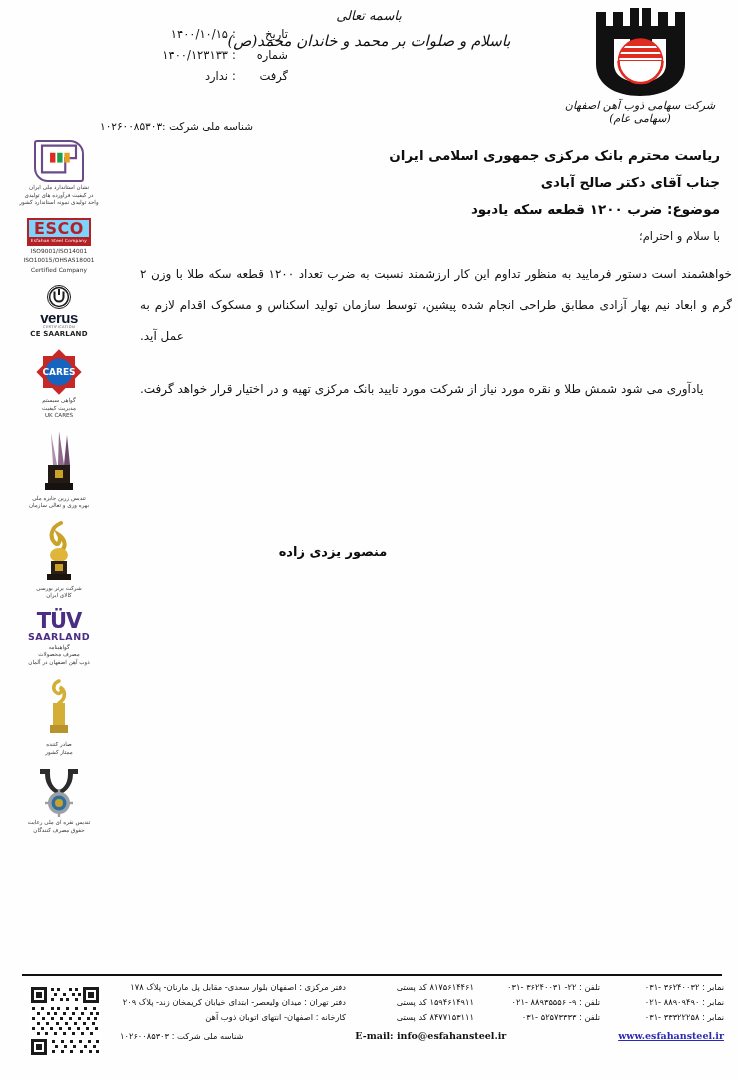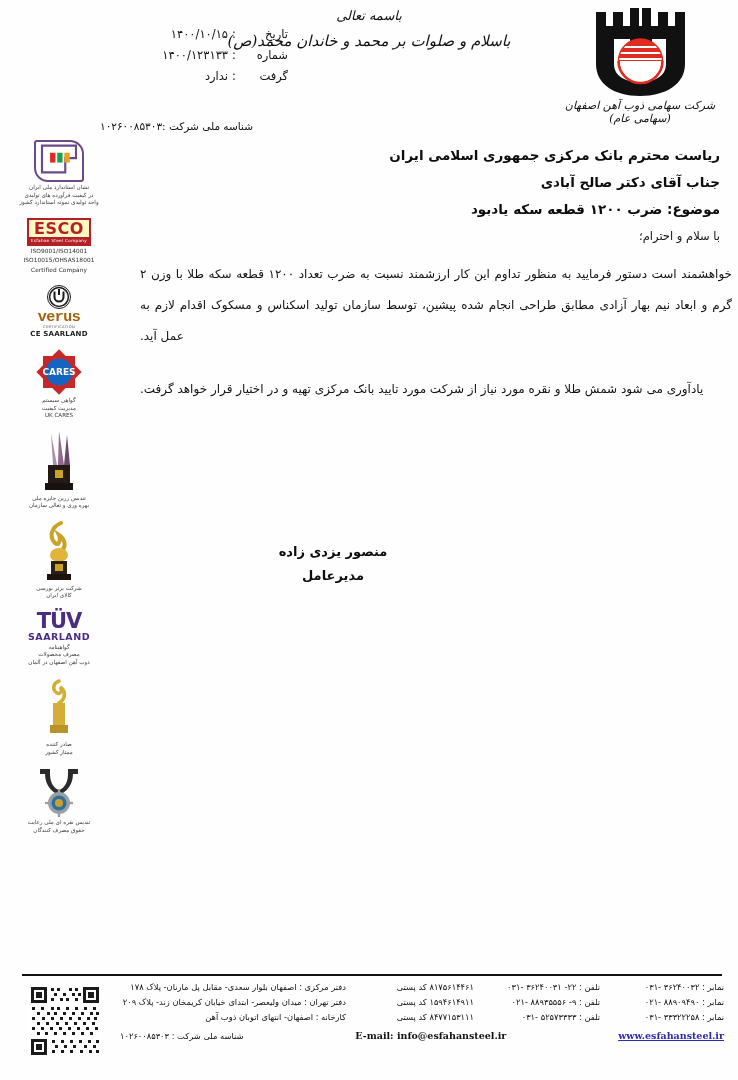--- a/index.html
+++ b/index.html
@@ -36,30 +36,30 @@
   .sidebar{position:absolute;left:0;top:140px;width:118px;
            display:flex;flex-direction:column;align-items:center;gap:2px;}
   .cert{width:110px;text-align:center;margin-bottom:9px;}
   .cert-cap{font-size:5.6px;line-height:7.5px;color:#3b3b3b;margin-top:2px;
             font-family:"DejaVu Sans","Liberation Sans",sans-serif;}
   .cert-cap.en{font-size:5.8px;color:#2d2d2d;letter-spacing:.1px;}
 
   .isiri{width:46px;height:38px;margin:0 auto;position:relative;
     border:2px solid #6b4a8a;border-radius:3px 14px 3px 14px;background:#fff;}
 
-  .esco-box{display:inline-block;border:2px solid #b32025;padding:0px 5px;background:#fef9c3;}
+  .esco-box{display:inline-block;border:2px solid #b32025;padding:0px 5px;background:#7dd3fc;}
   .esco-text{font-family:"DejaVu Sans","Liberation Sans",sans-serif;font-weight:bold;
     font-size:16px;color:#b32025;letter-spacing:.5px;line-height:17px;}
   .esco-sub{background:#b32025;color:#fff;font-size:4.2px;letter-spacing:.3px;
     margin:0 -5px;padding:1px 0;}
 
   .verus-mark{width:22px;height:22px;border:1.6px solid #1b1b1b;border-radius:50%;
     margin:0 auto 1px;position:relative;}
-  .verus-word{font-family:Liberation Mono, monospace;font-weight:bold;
-    font-size:15px;color:#a16207;letter-spacing:-.5px;line-height:15px;}
+  .verus-word{font-family:Liberation Sans, sans-serif;font-weight:bold;
+    font-size:15px;color:#0f172a;letter-spacing:-.5px;line-height:15px;}
   .verus-tiny{font-size:3.6px;color:#555;letter-spacing:.4px;}
   .ce{font-size:7px;font-weight:bold;color:#222;margin-top:1px;letter-spacing:.2px;}
 
   .cares{width:46px;height:46px;margin:0 auto;position:relative;}
 
   .trophy{width:40px;height:62px;margin:0 auto;position:relative;}
 
   .tuv-word{font-family:"DejaVu Sans","Liberation Sans",sans-serif;font-weight:bold;
     font-size:21px;color:#4b2d83;line-height:20px;letter-spacing:-1px;}
   .tuv-sub{font-family:"DejaVu Sans","Liberation Sans",sans-serif;font-weight:bold;
@@ -296,21 +296,20 @@
       <div>موضوع: ضرب ۱۲۰۰ قطعه سکه یادبود</div>
     </div>
 
     <div class="salute">با سلام و احترام؛</div>
 
     <div class="para p2">خواهشمند است دستور فرمایید به منظور تداوم این کار ارزشمند نسبت به ضرب تعداد ۱۲۰۰ قطعه سکه طلا با وزن ۲ گرم و ابعاد نیم بهار آزادی مطابق طراحی انجام شده پیشین، توسط سازمان تولید اسکناس و مسکوک اقدام لازم به عمل آید.</div>
     <div class="para p3">یادآوری می شود شمش طلا و نقره مورد نیاز از شرکت مورد تایید بانک مرکزی تهیه و در اختیار قرار خواهد گرفت.</div>
 
     <div class="sign">
       <div>منصور یزدی زاده</div>
-      <div>مدیرعامل</div>
     </div>
   </div>
 
   <div class="footer">
     <div class="footer-rule"></div>
 
     <div class="qr">
       <svg viewBox="0 0 74 74" width="74" height="74" aria-hidden="true">
         <rect width="74" height="74" fill="#ffffff"></rect>
         <g fill="#1a1a1a">

